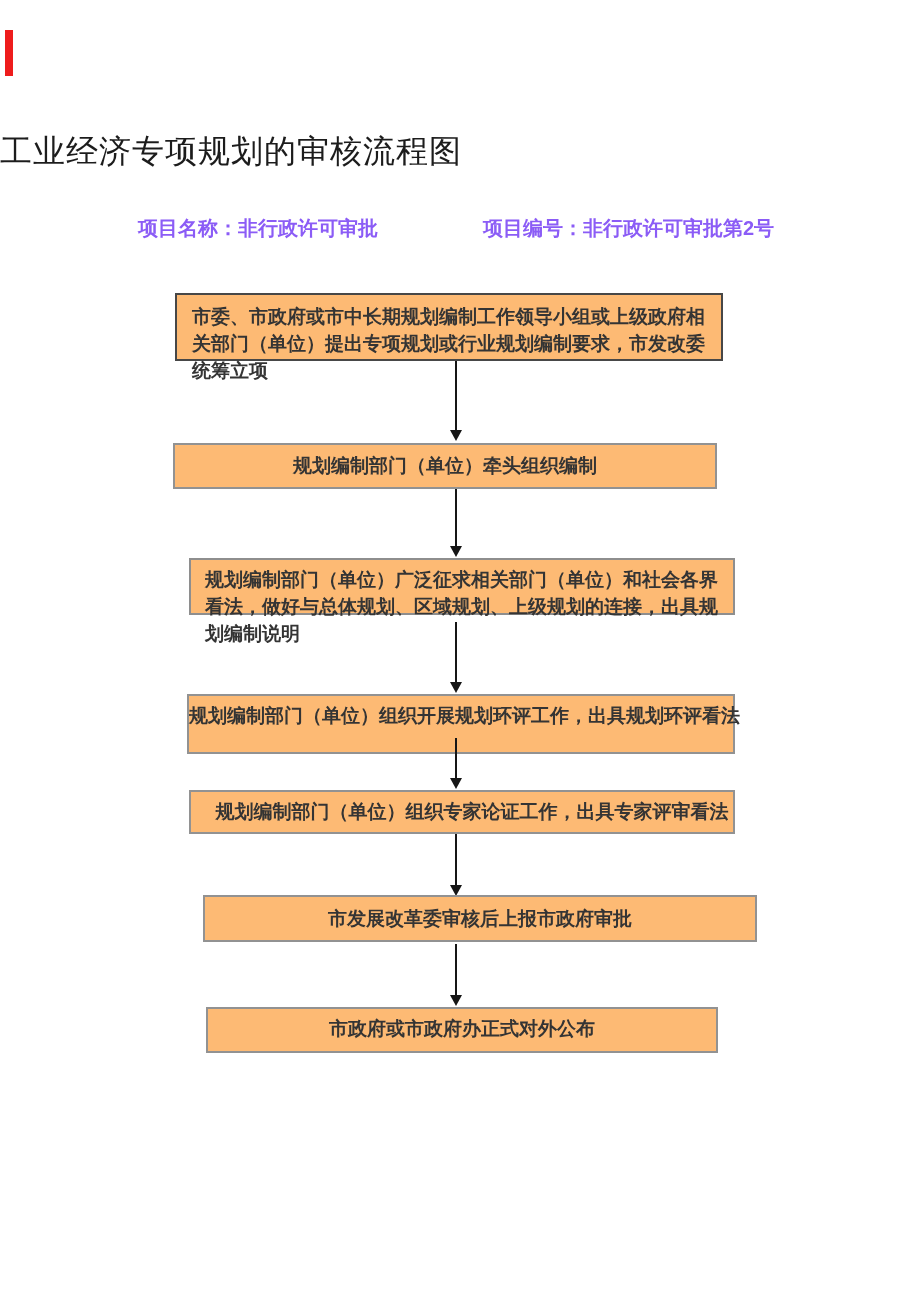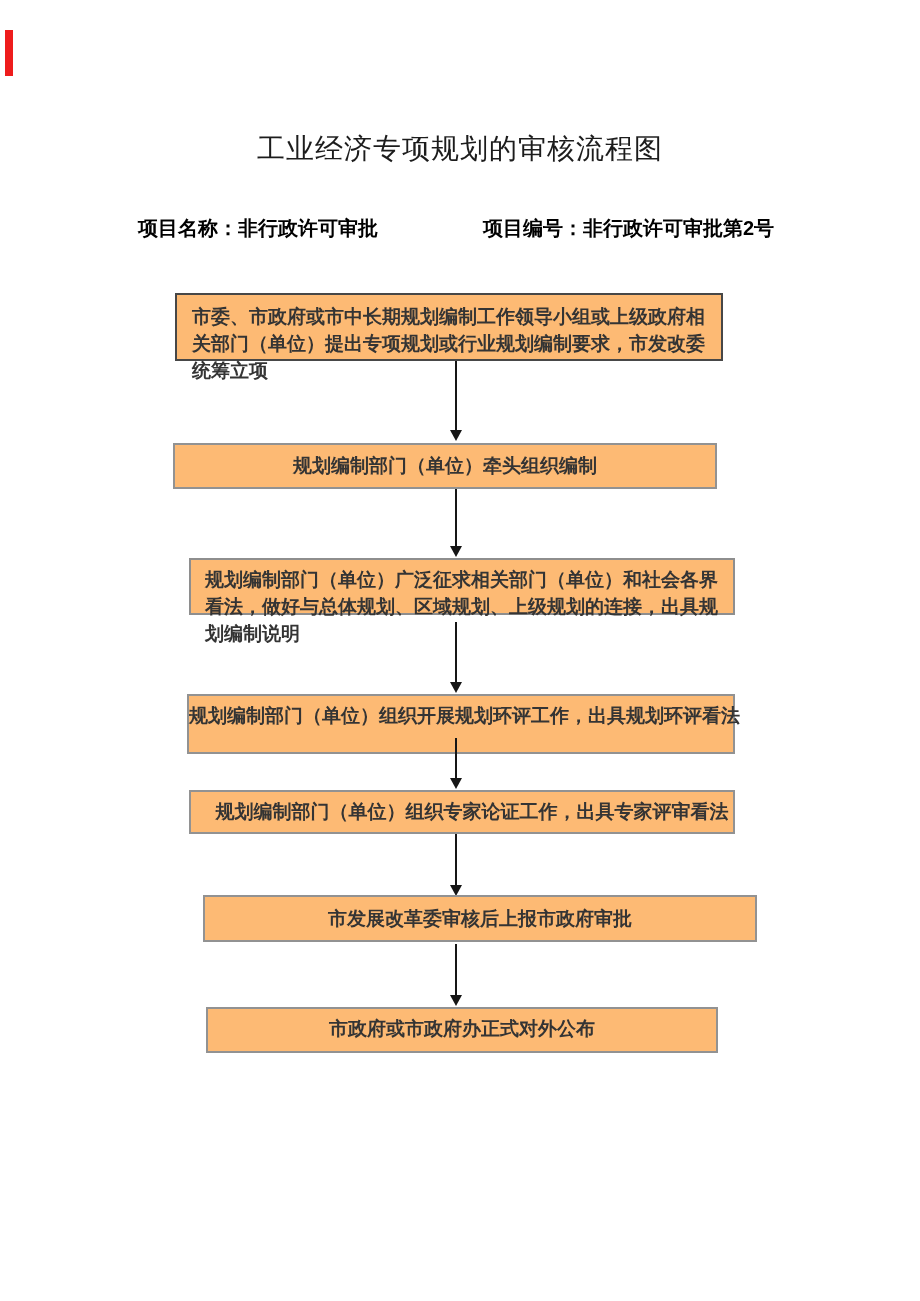--- a/index.html
+++ b/index.html
@@ -22,34 +22,34 @@
     width: 8px;
     height: 46px;
     background: #ee1c1c;
   }
   .doc-title {
     position: absolute;
     left: 0;
     right: 0;
     top: 130px;
     margin: 0;
-    text-align: center;
-    font-size: 28px;
+    text-align: left;
+    font-size: 32px;
     font-weight: 500;
     letter-spacing: 1px;
     color: #1c1c1c;
     font-family: "Liberation Serif", "DejaVu Serif", serif;
   }
   .meta {
     position: absolute;
     top: 215px;
     font-family: "Liberation Sans", "DejaVu Sans", sans-serif;
     font-weight: 700;
     font-size: 20px;
-    color: #000000;
+    color: #8b5cf6;
     white-space: nowrap;
   }
   .meta-name { left: 138px; }
   .meta-no   { left: 483px; }
 
   .box {
     position: absolute;
     box-sizing: border-box;
     font-family: "Liberation Serif", "DejaVu Serif", serif;
     font-weight: 700;

